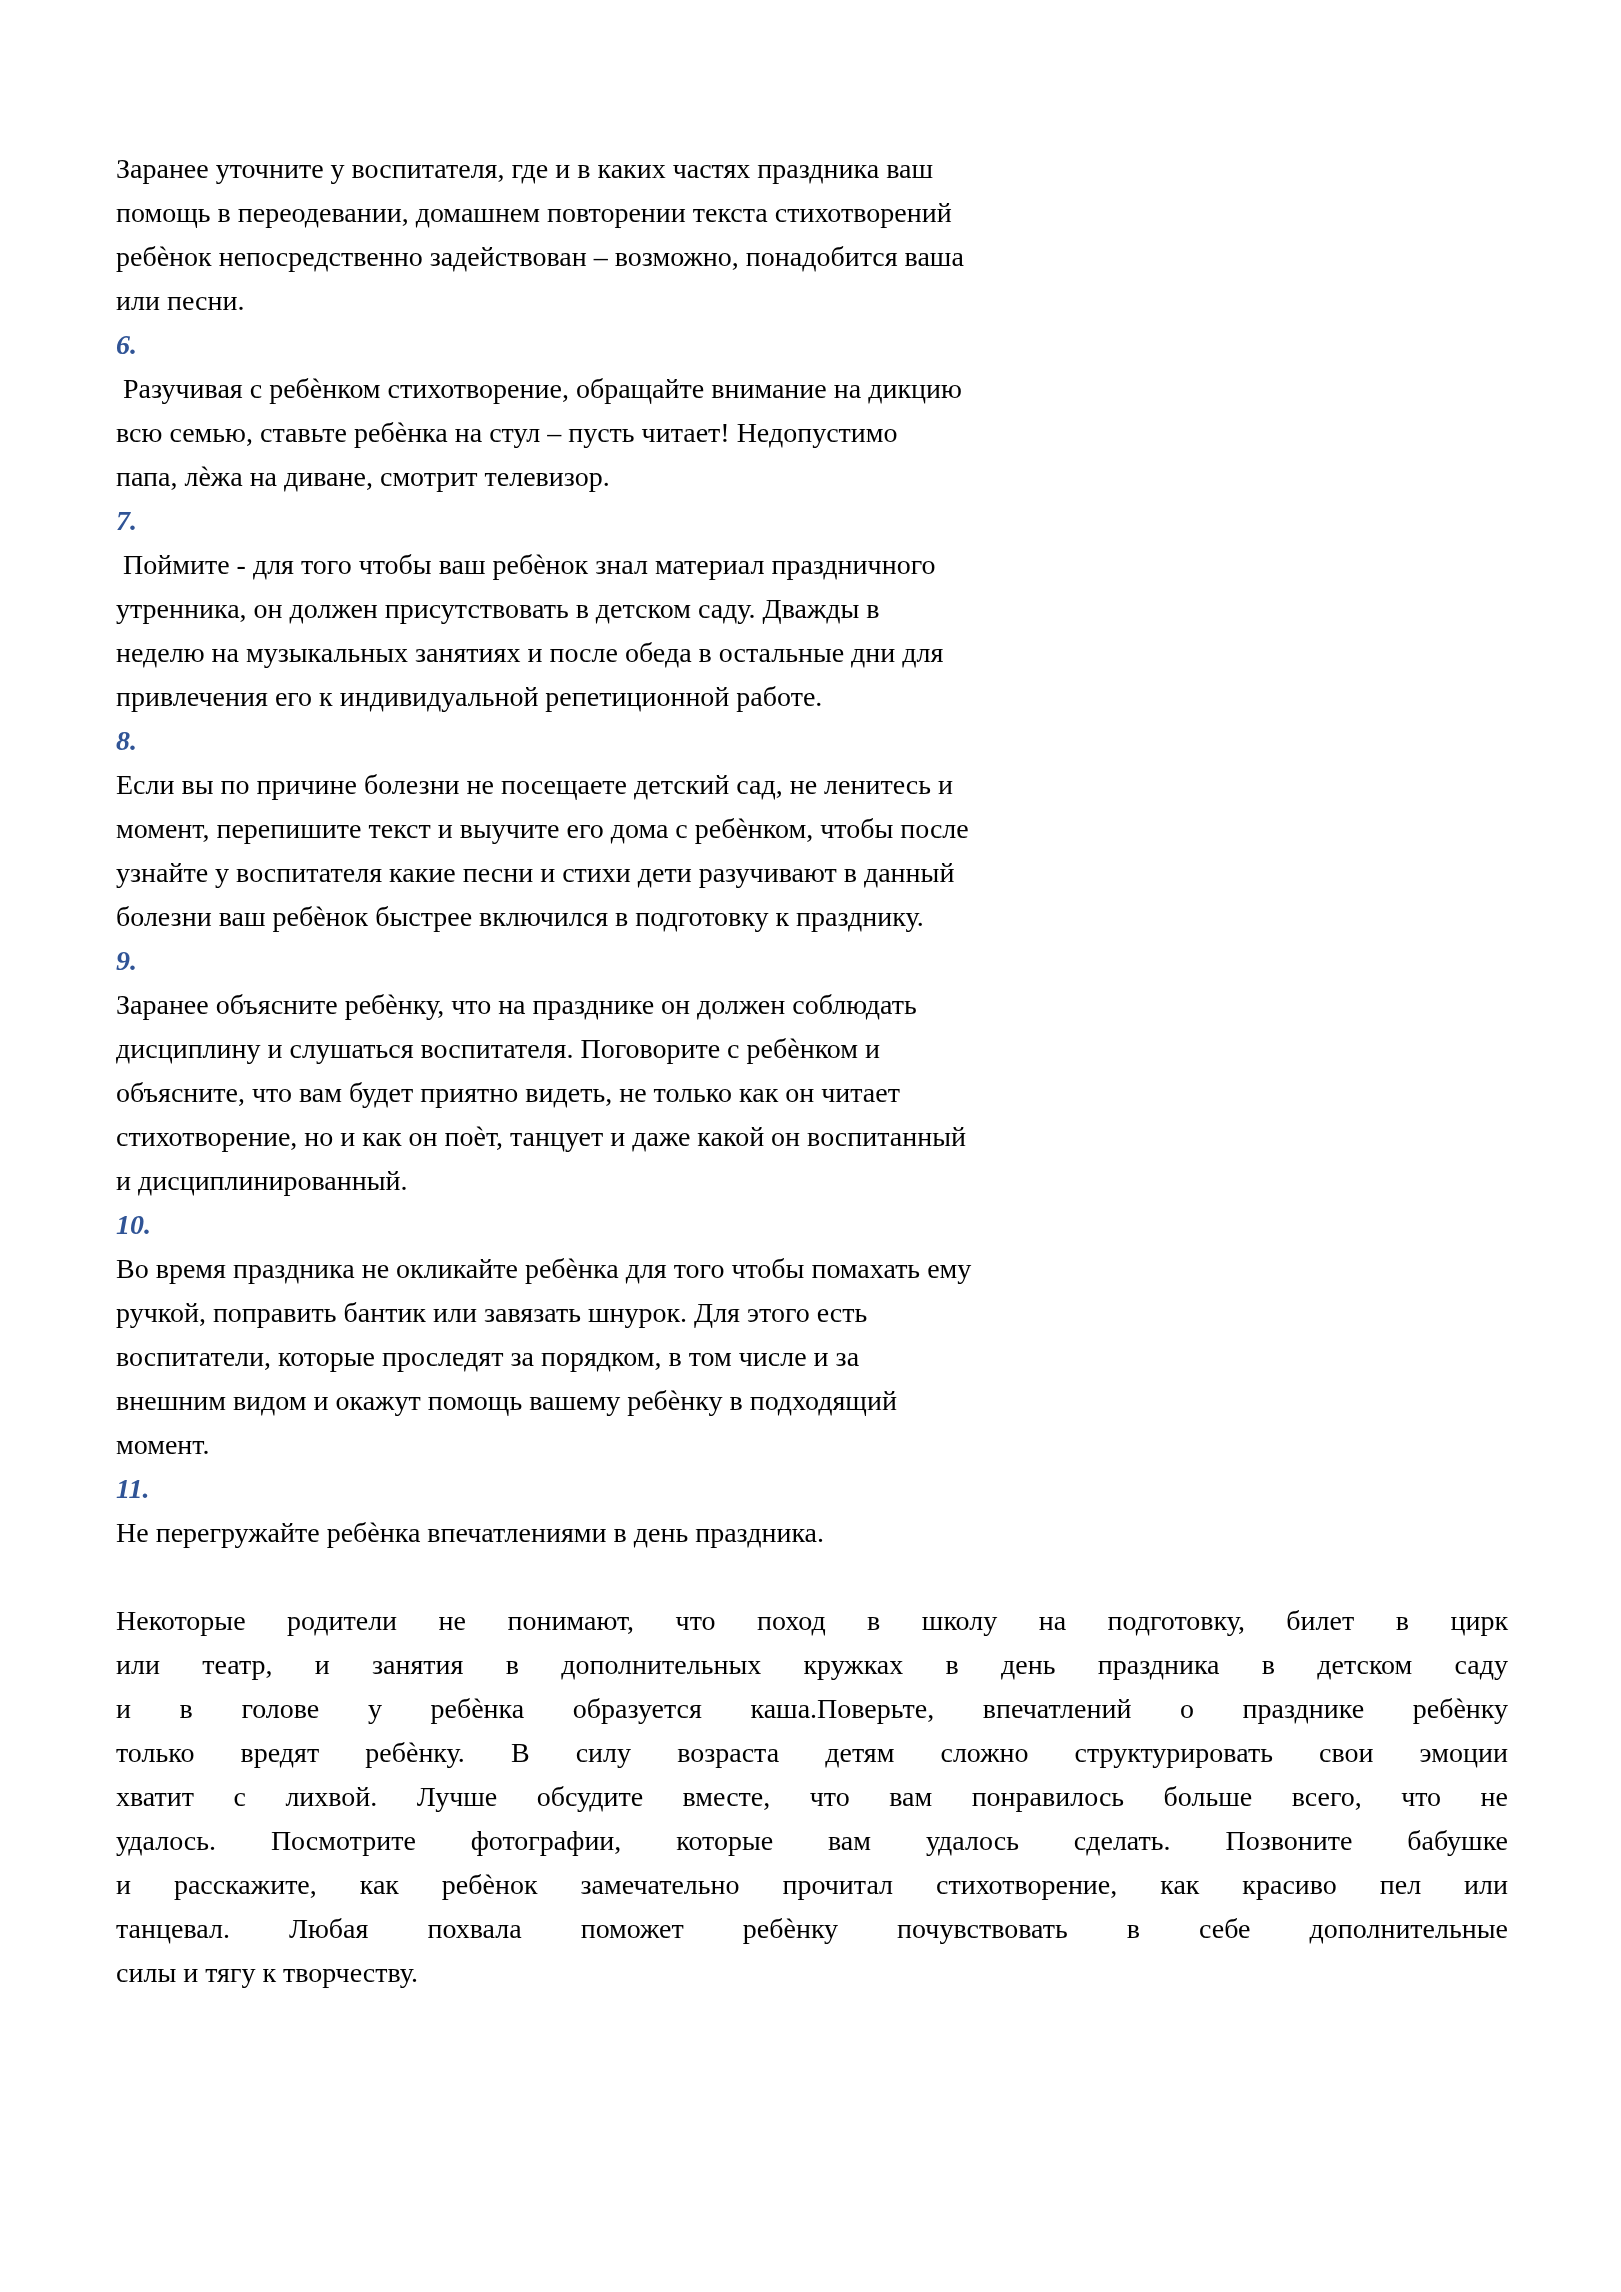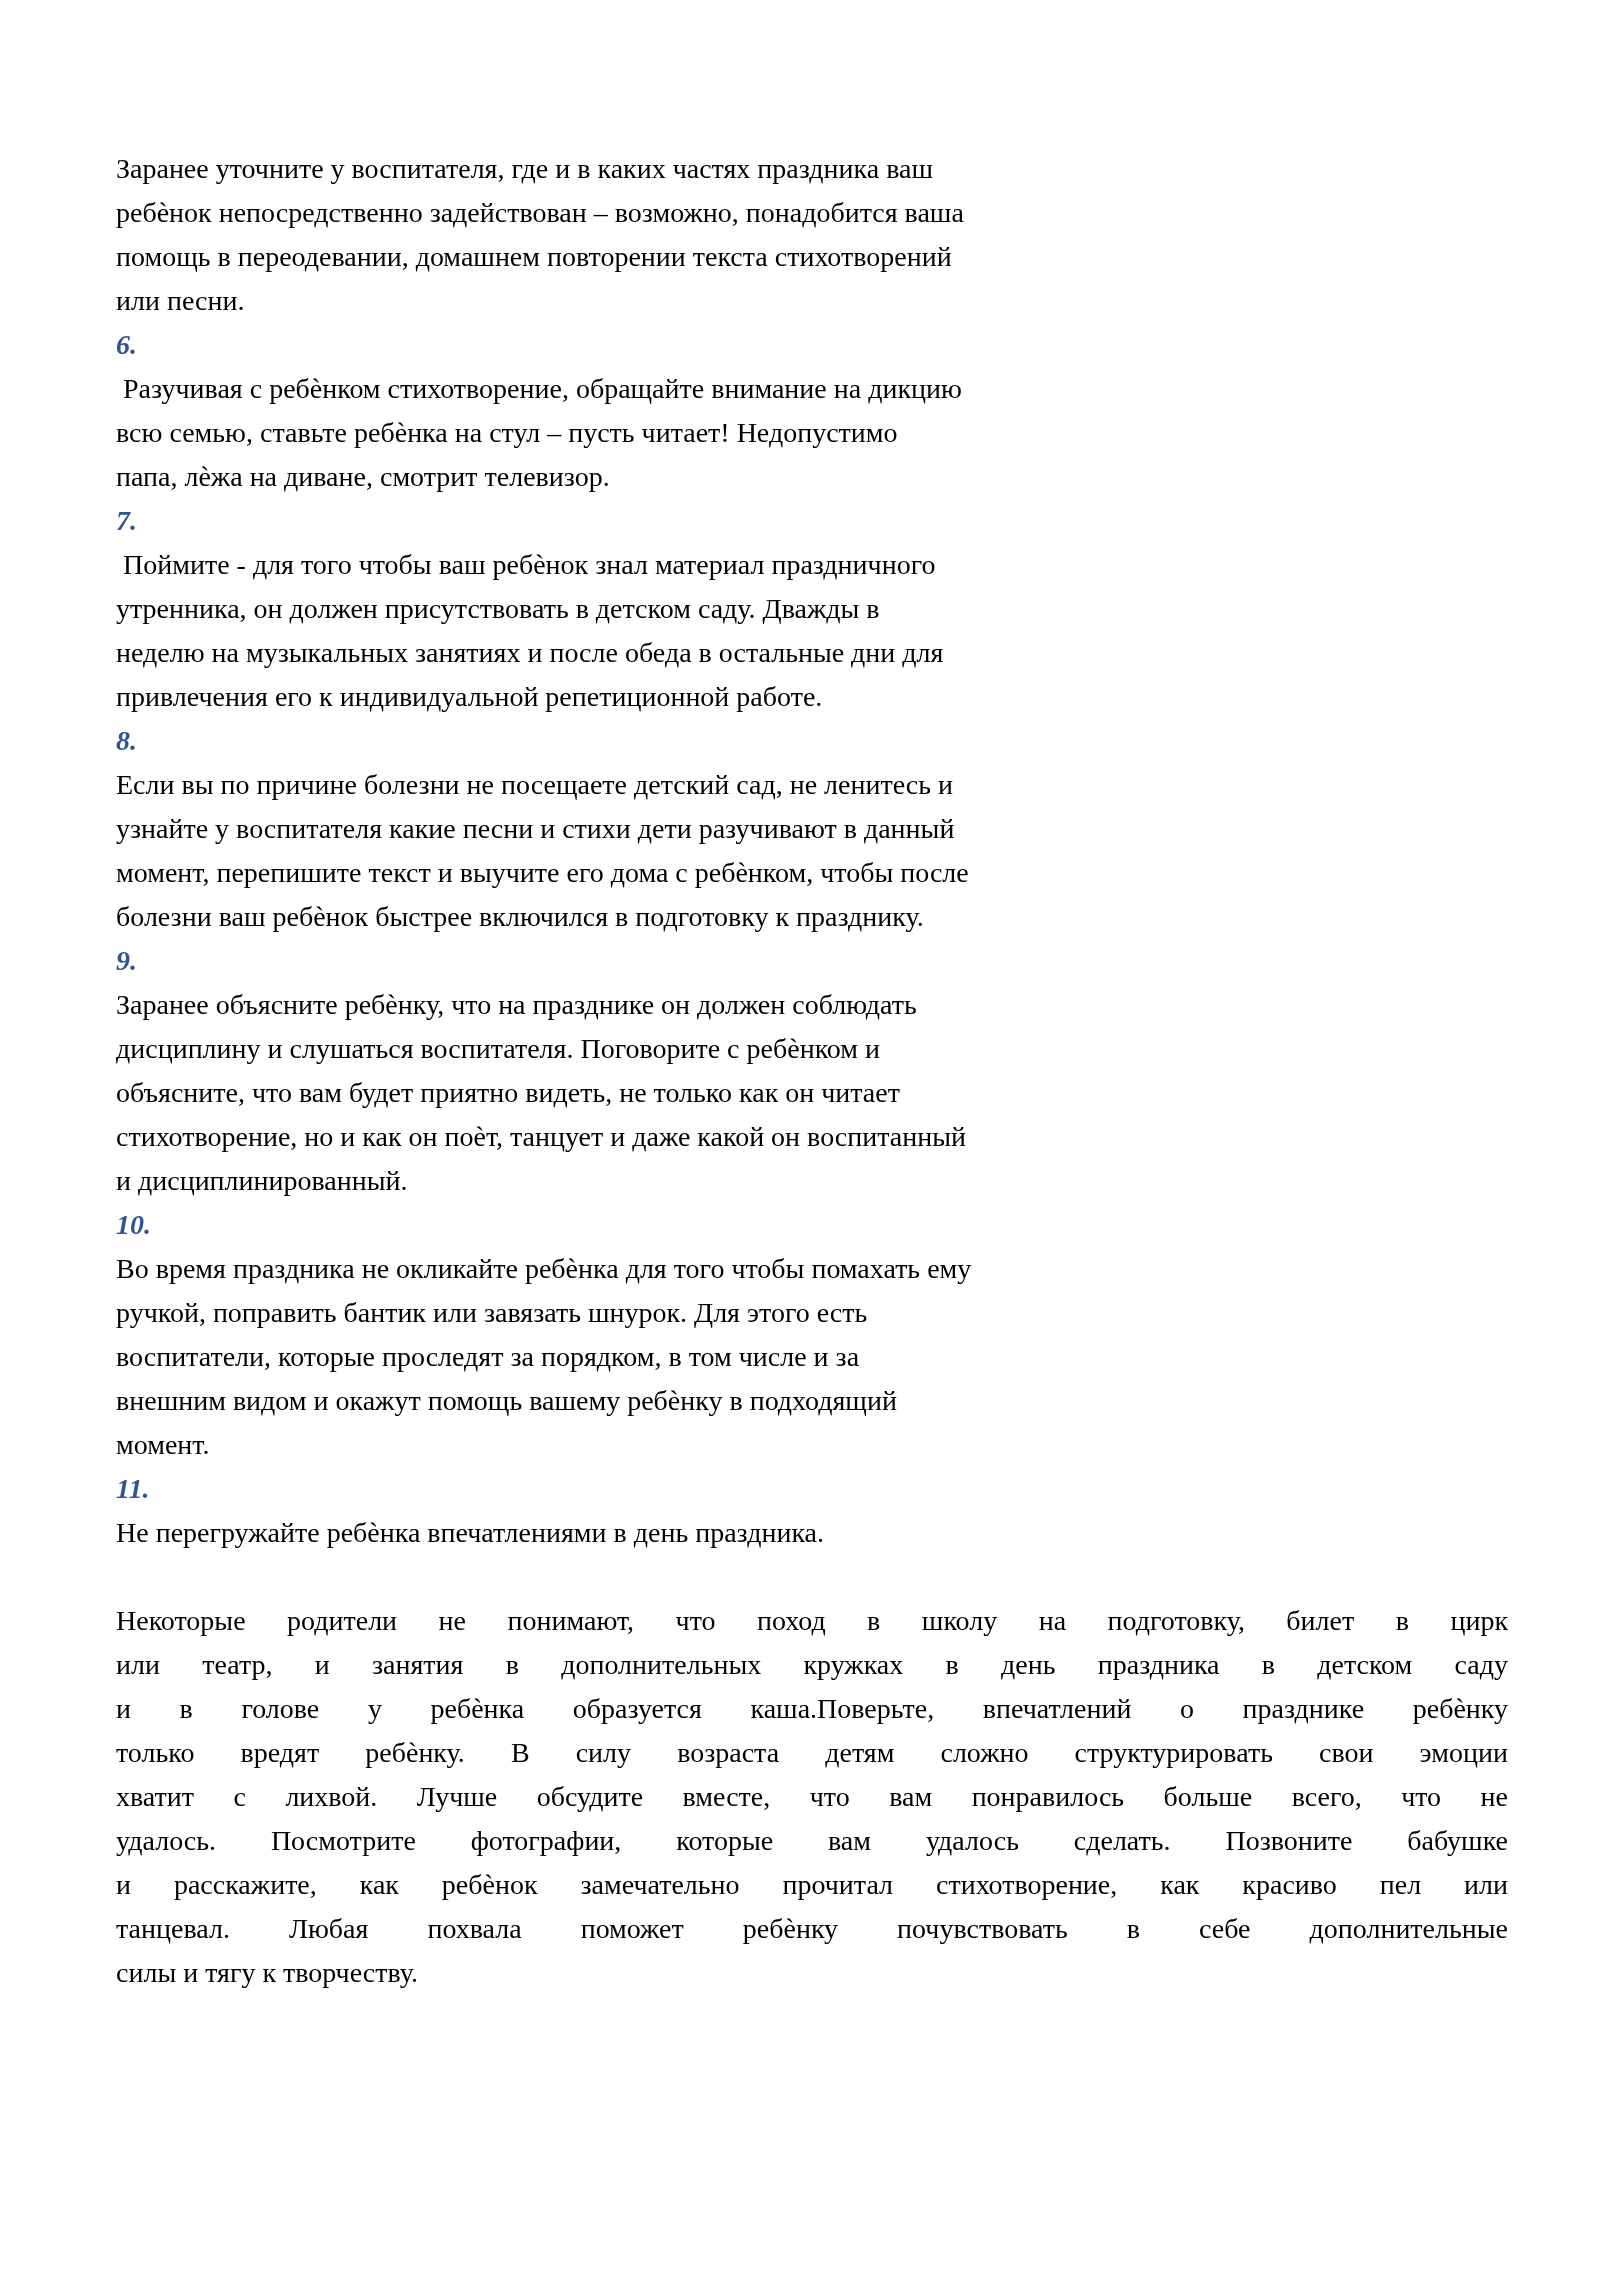--- a/index.html
+++ b/index.html
@@ -46,39 +46,39 @@
     height: 44px;
   }
 </style>
 </head>
 <body>
 
 <div class="page">
   <div class="content">
 
     <div class="line">Заранее уточните у воспитателя, где и в каких частях праздника ваш</div>
+    <div class="line">помощь в переодевании, домашнем повторении текста стихотворений</div>
     <div class="line">ребѐнок непосредственно задействован – возможно, понадобится ваша</div>
-    <div class="line">помощь в переодевании, домашнем повторении текста стихотворений</div>
     <div class="line">или песни.</div>
 
     <div class="num">6.</div>
     <div class="line"> Разучивая с ребѐнком стихотворение, обращайте внимание на дикцию</div>
     <div class="line">всю семью, ставьте ребѐнка на стул – пусть читает! Недопустимо</div>
     <div class="line">папа, лѐжа на диване, смотрит телевизор.</div>
 
     <div class="num">7.</div>
     <div class="line"> Поймите - для того чтобы ваш ребѐнок знал материал праздничного</div>
     <div class="line">утренника, он должен присутствовать в детском саду. Дважды в</div>
     <div class="line">неделю на музыкальных занятиях и после обеда в остальные дни для</div>
     <div class="line">привлечения его к индивидуальной репетиционной работе.</div>
 
     <div class="num">8.</div>
     <div class="line">Если вы по причине болезни не посещаете детский сад, не ленитесь и</div>
+    <div class="line">момент, перепишите текст и выучите его дома с ребѐнком, чтобы после</div>
     <div class="line">узнайте у воспитателя какие песни и стихи дети разучивают в данный</div>
-    <div class="line">момент, перепишите текст и выучите его дома с ребѐнком, чтобы после</div>
     <div class="line">болезни ваш ребѐнок быстрее включился в подготовку к празднику.</div>
 
     <div class="num">9.</div>
     <div class="line">Заранее объясните ребѐнку, что на празднике он должен соблюдать</div>
     <div class="line">дисциплину и слушаться воспитателя. Поговорите с ребѐнком и</div>
     <div class="line">объясните, что вам будет приятно видеть, не только как он читает</div>
     <div class="line">стихотворение, но и как он поѐт, танцует и даже какой он воспитанный</div>
     <div class="line">и дисциплинированный.</div>
 
     <div class="num">10.</div>

